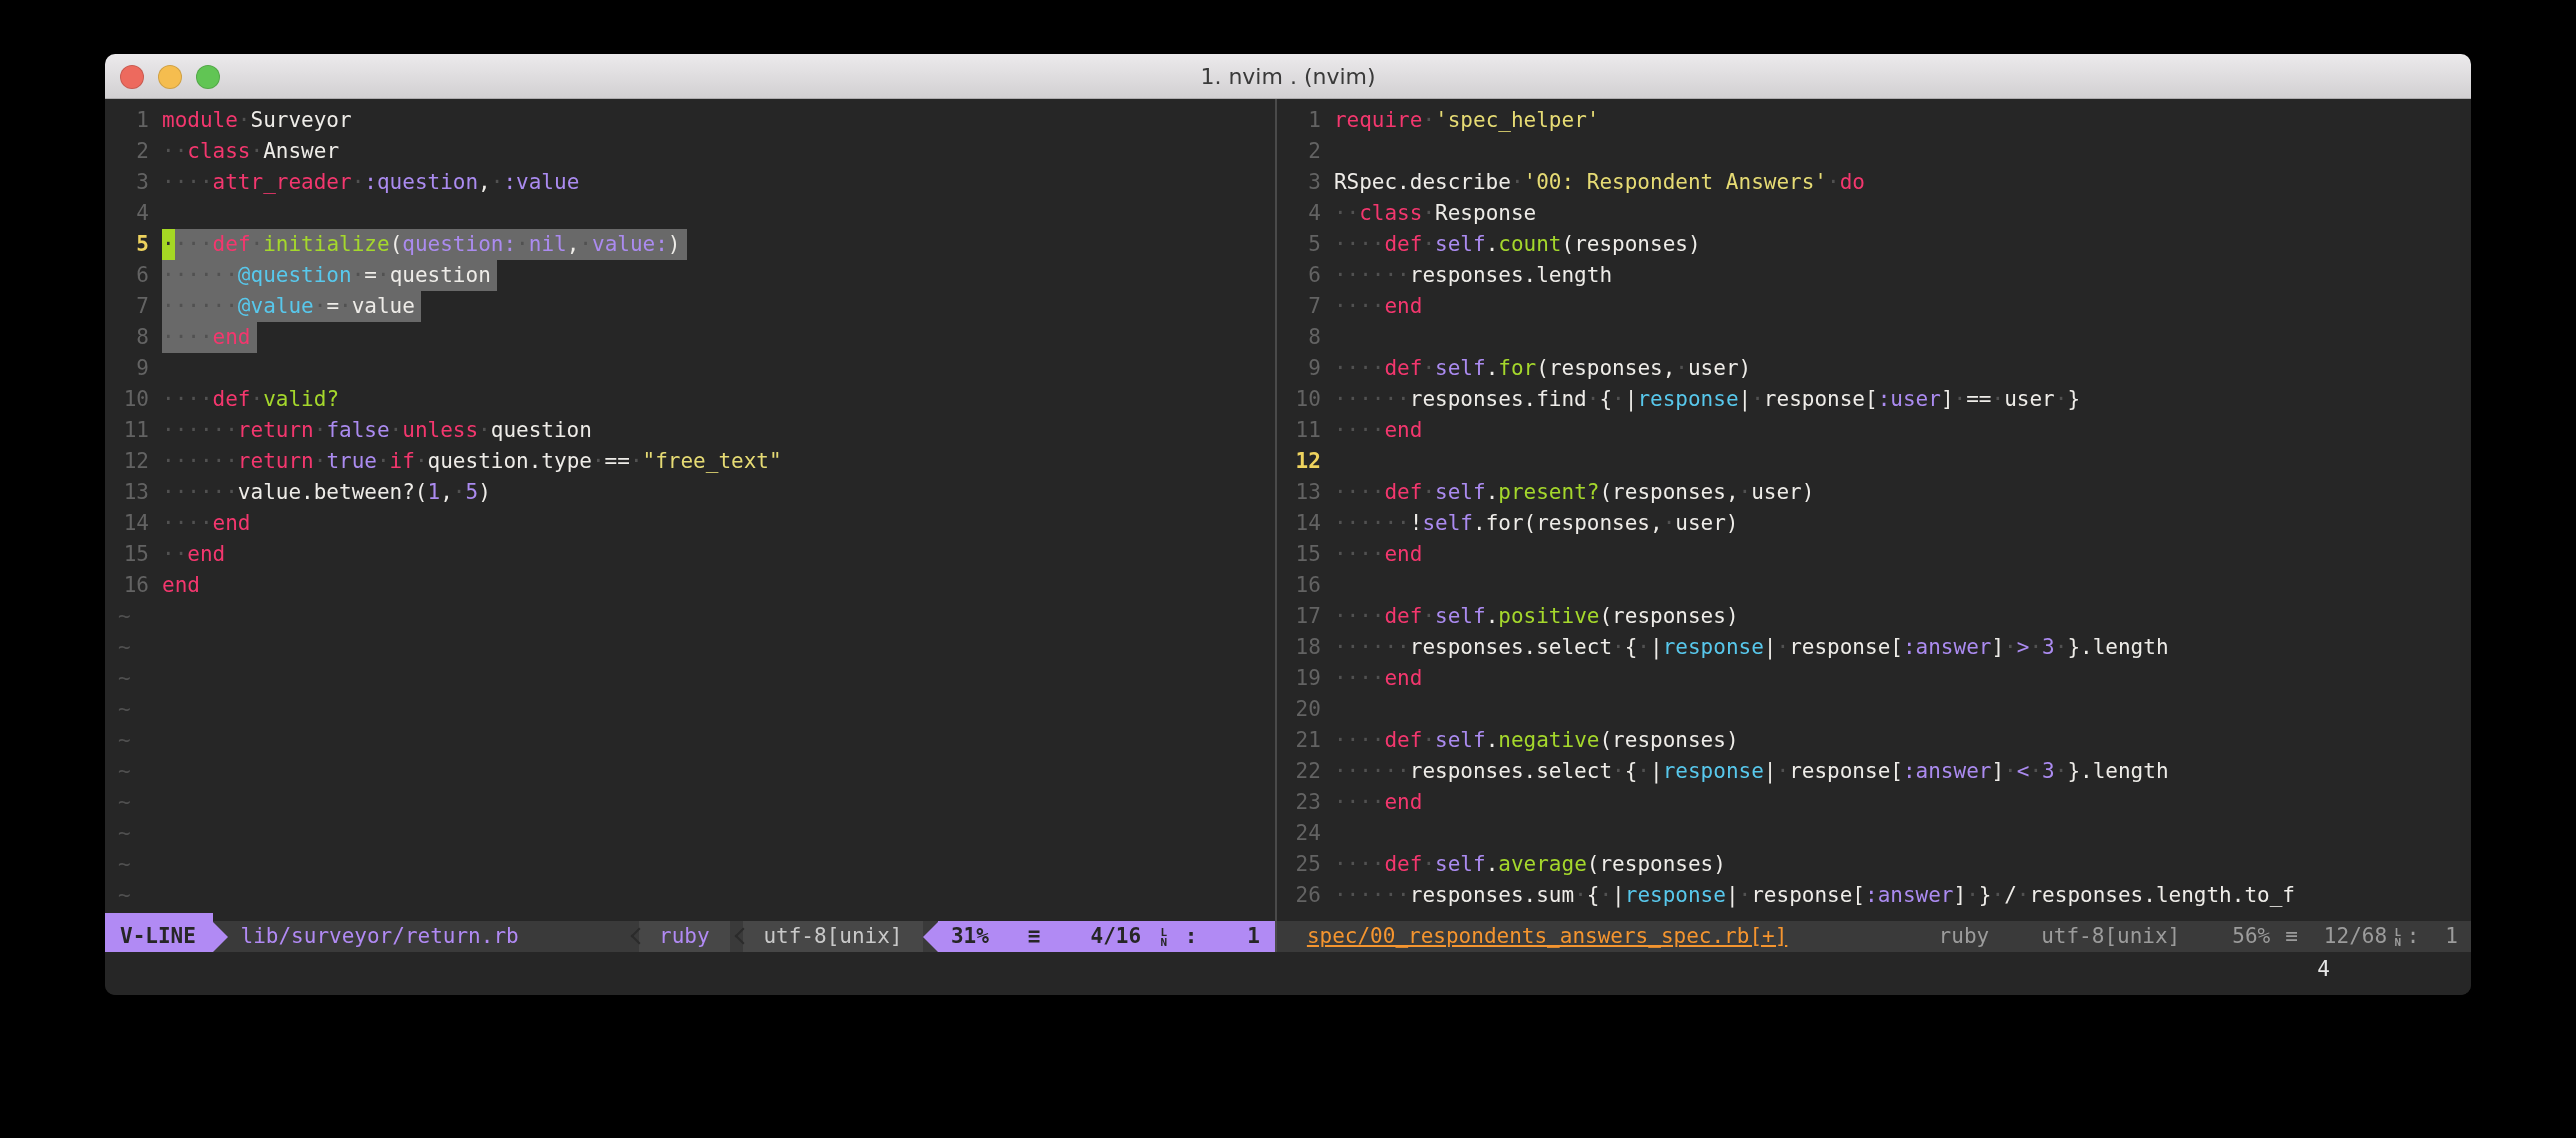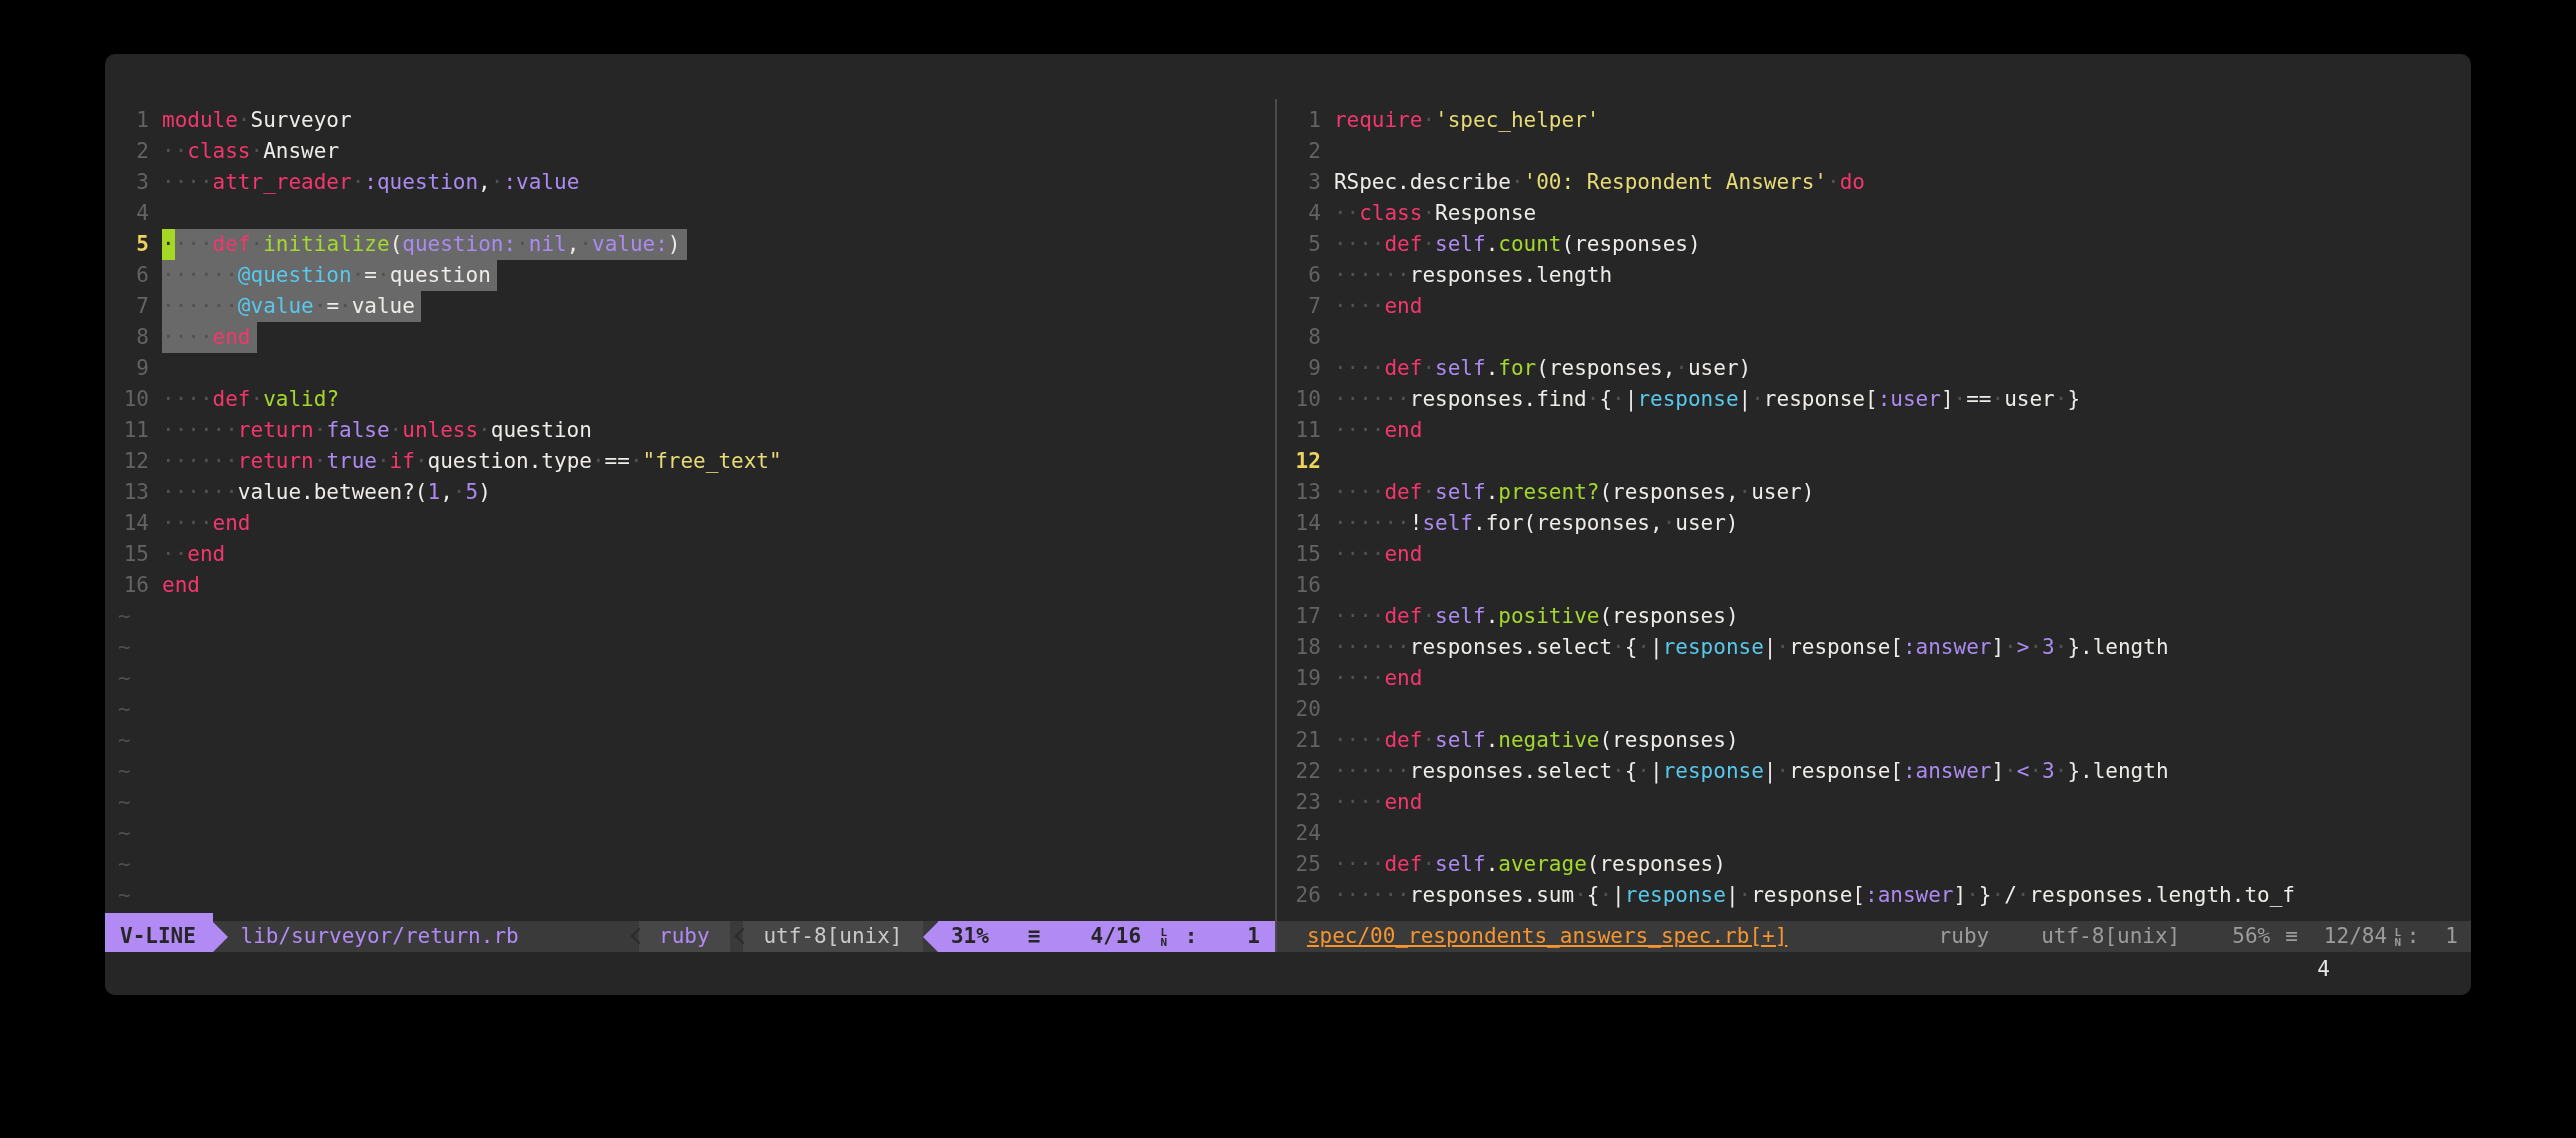--- a/index.html
+++ b/index.html
@@ -56,20 +56,28 @@
   .ln-glyph{display:inline-flex;flex-direction:column;font-size:11px;line-height:9.3px;
     font-weight:bold;margin:0 5.6px 0 7.4px;transform:translateY(0.9px);}
   
   .cmdline{position:relative;height:35px;line-height:35px;}
   .showcmd{position:absolute;right:141px;color:#e6e6e6;}
 </style>
 </head>
 <body>
 
 <div id="window">
+  <div class="titlebar">
+    <div class="lights">
+      <div class="light" id="light-close" style="background: rgb(237, 106, 94);"></div>
+      <div class="light" id="light-min" style="background: rgb(245, 189, 79);"></div>
+      <div class="light" id="light-zoom" style="background: rgb(97, 197, 84);"></div>
+    </div>
+    <div class="title">1. nvim . (nvim)</div>
+  </div>
 
   <div class="terminal">
     <div class="panes">
 
       <div class="pane left">
         <div class="code"><div class="row"><span class="lnum">1</span><span class="lcontent"><span class="kw">module</span><span class="sp">·</span><span class="tx">Surveyor</span></span></div><div class="row"><span class="lnum">2</span><span class="lcontent"><span class="sp">··</span><span class="kw">class</span><span class="sp">·</span><span class="tx">Answer</span></span></div><div class="row"><span class="lnum">3</span><span class="lcontent"><span class="sp">····</span><span class="kw">attr_reader</span><span class="sp">·</span><span class="pu">:question</span><span class="tx">,</span><span class="sp">·</span><span class="pu">:value</span></span></div><div class="row"><span class="lnum">4</span><span class="lcontent"></span></div><div class="row"><span class="lnum active">5</span><span class="cursor-block">·</span><span class="lcontent sel"><span class="sp">···</span><span class="kw">def</span><span class="sp">·</span><span class="fn">initialize</span><span class="tx">(</span><span class="pu">question:</span><span class="sp">·</span><span class="pu">nil</span><span class="tx">,</span><span class="sp">·</span><span class="pu">value:</span><span class="tx">)</span></span></div><div class="row"><span class="lnum">6</span><span class="lcontent sel"><span class="sp">······</span><span class="cy">@question</span><span class="sp">·</span><span class="tx">=</span><span class="sp">·</span><span class="tx">question</span></span></div><div class="row"><span class="lnum">7</span><span class="lcontent sel"><span class="sp">······</span><span class="cy">@value</span><span class="sp">·</span><span class="tx">=</span><span class="sp">·</span><span class="tx">value</span></span></div><div class="row"><span class="lnum">8</span><span class="lcontent sel"><span class="sp">····</span><span class="kw">end</span></span></div><div class="row"><span class="lnum">9</span><span class="lcontent"></span></div><div class="row"><span class="lnum">10</span><span class="lcontent"><span class="sp">····</span><span class="kw">def</span><span class="sp">·</span><span class="fn">valid?</span></span></div><div class="row"><span class="lnum">11</span><span class="lcontent"><span class="sp">······</span><span class="kw">return</span><span class="sp">·</span><span class="pu">false</span><span class="sp">·</span><span class="kw">unless</span><span class="sp">·</span><span class="tx">question</span></span></div><div class="row"><span class="lnum">12</span><span class="lcontent"><span class="sp">······</span><span class="kw">return</span><span class="sp">·</span><span class="pu">true</span><span class="sp">·</span><span class="kw">if</span><span class="sp">·</span><span class="tx">question.type</span><span class="sp">·</span><span class="tx">==</span><span class="sp">·</span><span class="st">"free_text"</span></span></div><div class="row"><span class="lnum">13</span><span class="lcontent"><span class="sp">······</span><span class="tx">value.between?(</span><span class="pu">1</span><span class="tx">,</span><span class="sp">·</span><span class="pu">5</span><span class="tx">)</span></span></div><div class="row"><span class="lnum">14</span><span class="lcontent"><span class="sp">····</span><span class="kw">end</span></span></div><div class="row"><span class="lnum">15</span><span class="lcontent"><span class="sp">··</span><span class="kw">end</span></span></div><div class="row"><span class="lnum">16</span><span class="lcontent"><span class="kw">end</span></span></div><div class="row"><span class="tilde">~</span></div><div class="row"><span class="tilde">~</span></div><div class="row"><span class="tilde">~</span></div><div class="row"><span class="tilde">~</span></div><div class="row"><span class="tilde">~</span></div><div class="row"><span class="tilde">~</span></div><div class="row"><span class="tilde">~</span></div><div class="row"><span class="tilde">~</span></div><div class="row"><span class="tilde">~</span></div><div class="row"><span class="tilde">~</span></div></div>
         <div class="statusline">
           <div class="mode-seg">V-LINE</div>
           <div class="arrow-right"></div>
           <div class="fname">lib/surveyor/return.rb</div>
@@ -102,21 +110,21 @@
           <div class="fname inactive">spec/00_respondents_answers_spec.rb[+]</div>
           <div class="right-group" style="padding-right:13px;">
             <span class="dim-label">ruby</span>
             <span class="gap28"></span><span class="gap28"></span>
             <span class="dim-label">utf-8[unix]</span>
             <span class="gap28"></span><span class="gap28"></span>
             <span class="dim-label">56%</span>
             <span class="gap16"></span>
             <span class="dim-label">≡</span>
             <span class="gap28"></span>
-            <span class="dim-label">12/84</span>
+            <span class="dim-label">12/68</span>
             <span class="ln-glyph dim-label"><span>L</span><span>N</span></span>
             <span class="dim-label">:</span>
             <span class="gap28"></span>
             <span class="dim-label">1</span>
           </div>
         </div>
       </div>
 
     </div>
 

